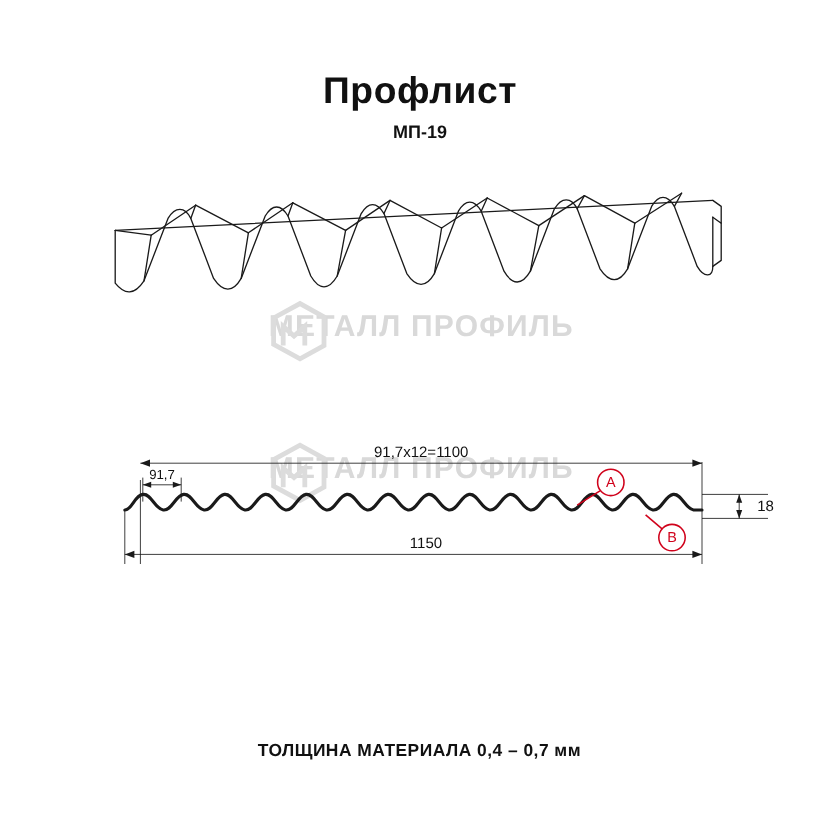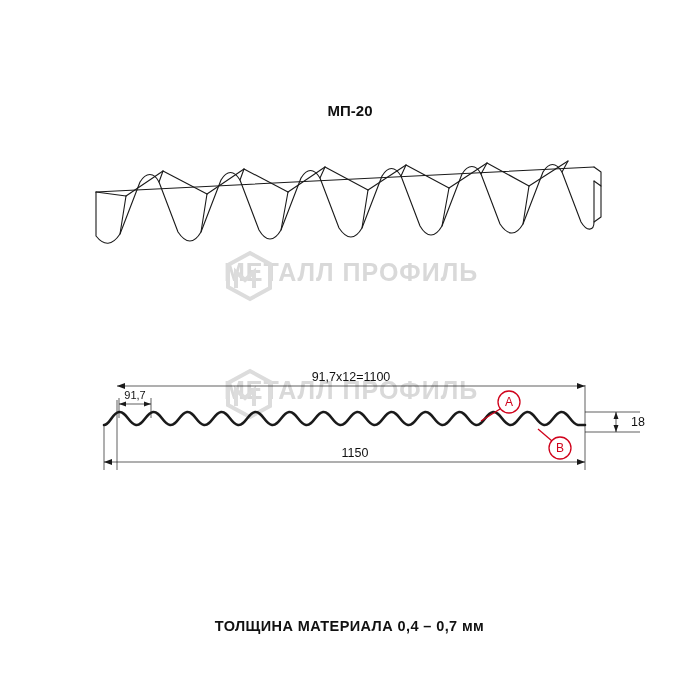--- a/index.html
+++ b/index.html
@@ -94,21 +94,22 @@
     font-size: 12px;
     fill: #d0021b;
     font-weight: normal;
   }
 </style>
 </head>
 <body>
 
 <div class="page">
 
-  <div class="subtitle">МП-20</div>
+  <div class="title">Профлист</div>
+  <div class="subtitle">МП-19</div>
 
   <div class="wm wm1">МЕТАЛЛ ПРОФИЛЬ</div>
   <div class="wm wm2">МЕТАЛЛ ПРОФИЛЬ</div>
 
   <svg class="art" viewBox="0 0 700 700" xmlns="http://www.w3.org/2000/svg">
 
     <g opacity="1">
       <path d="M228 265 l22 -12 l20 11 l0 24 l-20 11 l-22 -12 z" fill="none" stroke="#dcdcdc" stroke-width="4"></path>
       <path d="M236 288 l0 -16 l9 8 l9 -8 l0 16" fill="none" stroke="#dcdcdc" stroke-width="4"></path>
     </g>

